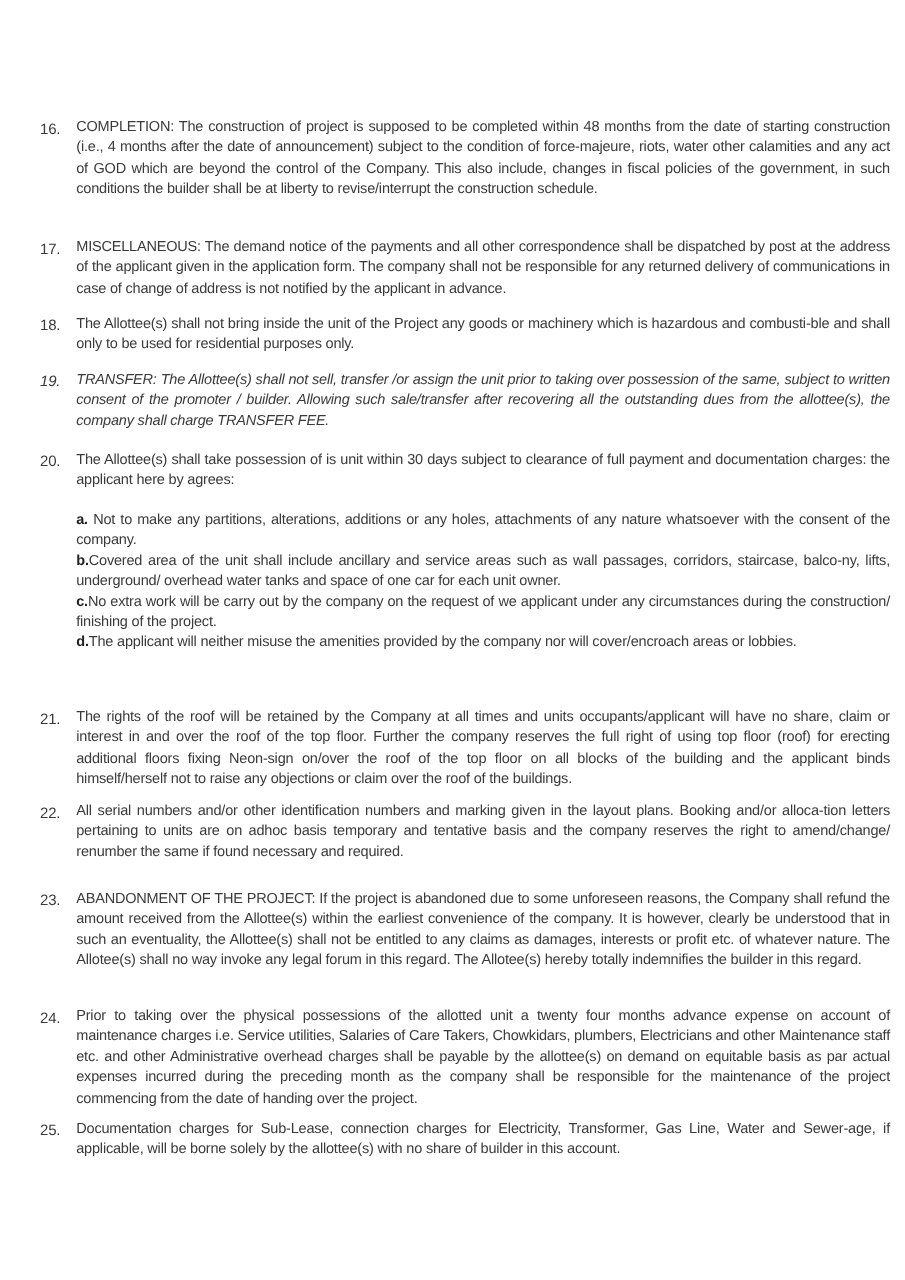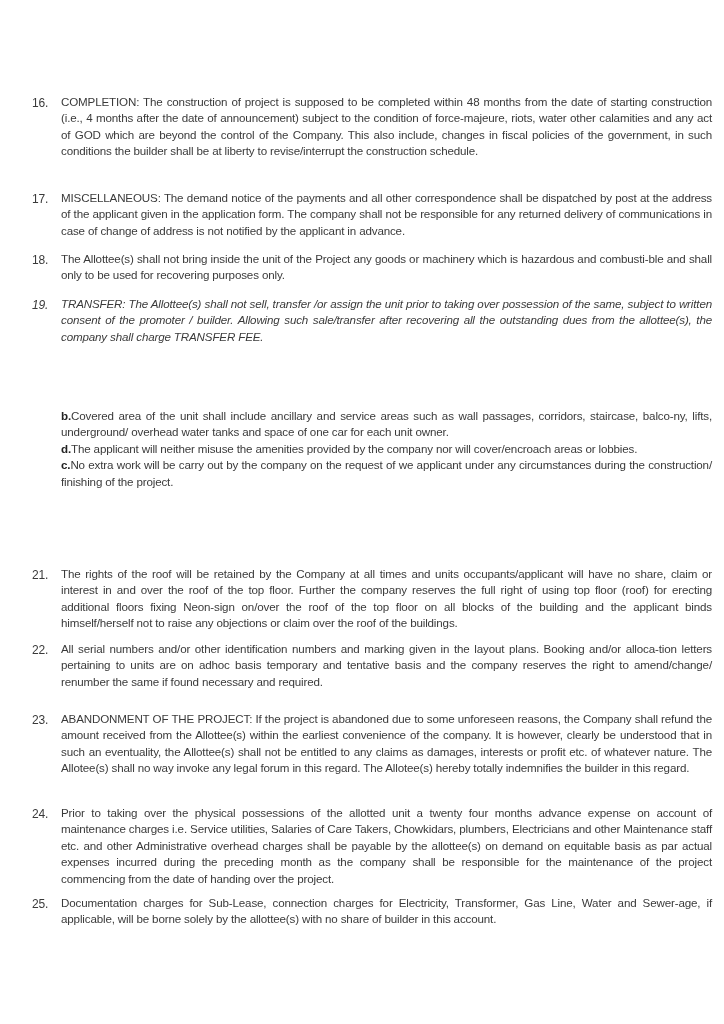--- a/index.html
+++ b/index.html
@@ -70,38 +70,45 @@
     <div class="body">COMPLETION: The construction of project is supposed to be completed within 48 months from the date of starting construction (i.e., 4 months after the date of announcement) subject to the condition of force-majeure, riots, water other calamities and any act of GOD which are beyond the control of the Company. This also include, changes in fiscal policies of the government, in such conditions the builder shall be at liberty to revise/interrupt the construction schedule.</div>
   </div>
 
   <div class="clause" style="top:190px;">
     <span class="num">17.</span>
     <div class="body">MISCELLANEOUS: The demand notice of the payments and all other correspondence shall be dispatched by post at the address of the applicant given in the application form. The company shall not be responsible for any returned delivery of communications in case of change of address is not notified by the applicant in advance.</div>
   </div>
 
   <div class="clause" style="top:251px;">
     <span class="num">18.</span>
-    <div class="body">The Allottee(s) shall not bring inside the unit of the Project any goods or machinery which is hazardous and combusti-ble and shall only to be used for recovering purposes only.</div>
+    <div class="body">The Allottee(s) shall not bring inside the unit of the Project any goods or machinery which is hazardous and combusti-ble and shall only to be used for residential purposes only.</div>
   </div>
 
   <div class="clause" style="top:296px;font-style:italic;">
     <span class="num">19.</span>
     <div class="body">TRANSFER: The Allottee(s) shall not sell, transfer /or assign the unit prior to taking over possession of the same, subject to written consent of the promoter / builder. Allowing such sale/transfer after recovering all the outstanding dues from the allottee(s), the company shall charge TRANSFER FEE.</div>
   </div>
 
+  <div class="clause" style="top:360px;">
+    <span class="num">20.</span>
+    <div class="body">The Allottee(s) shall take possession of is unit within 30 days subject to clearance of full payment and documentation charges: the applicant here by agrees:</div>
+  </div>
 
   <div class="sublist" style="top:408px;">
+    <div class="subitem">
+      <span class="letter">a.</span><span> Not to make any partitions, alterations, additions or any holes, attachments of any nature whatsoever with the consent of the company.</span>
+    </div>
     <div class="subitem">
       <span class="letter">b.</span><span>Covered area of the unit shall include ancillary and service areas such as wall passages, corridors, staircase, balco-ny, lifts, underground/ overhead water tanks and space of one car for each unit owner.</span>
     </div>
     <div class="subitem">
-      <span class="letter">d.</span><span>The applicant will neither misuse the amenities provided by the company nor will cover/encroach areas or lobbies.</span>
+      <span class="letter">c.</span><span>No extra work will be carry out by the company on the request of we applicant under any circumstances during the construction/ finishing of the project.</span>
     </div>
     <div class="subitem">
-      <span class="letter">c.</span><span>No extra work will be carry out by the company on the request of we applicant under any circumstances during the construction/ finishing of the project.</span>
+      <span class="letter">d.</span><span>The applicant will neither misuse the amenities provided by the company nor will cover/encroach areas or lobbies.</span>
     </div>
   </div>
 
   <div class="clause" style="top:566px;">
     <span class="num">21.</span>
     <div class="body">The rights of the roof will be retained by the Company at all times and units occupants/applicant will have no share, claim or interest in and over the roof of the top floor. Further the company reserves the full right of using top floor (roof) for erecting additional floors fixing Neon-sign on/over the roof of the top floor on all blocks of the building and the applicant binds himself/herself not to raise any objections or claim over the roof of the buildings.</div>
   </div>
 
   <div class="clause" style="top:641px;">
     <span class="num">22.</span>

